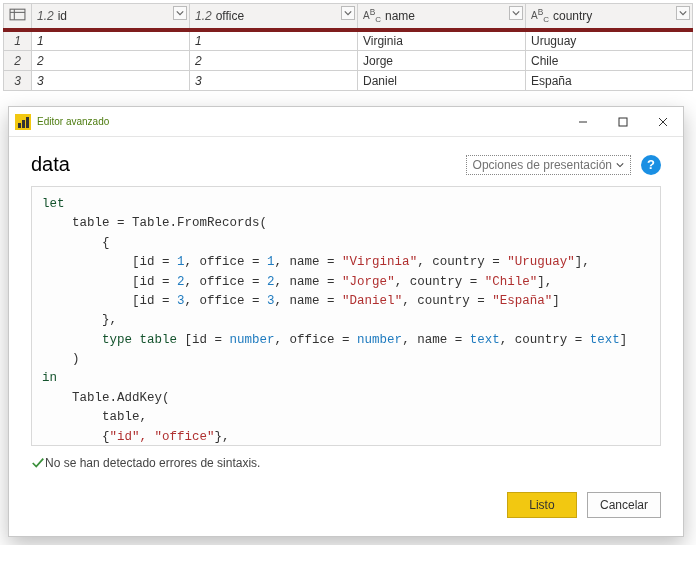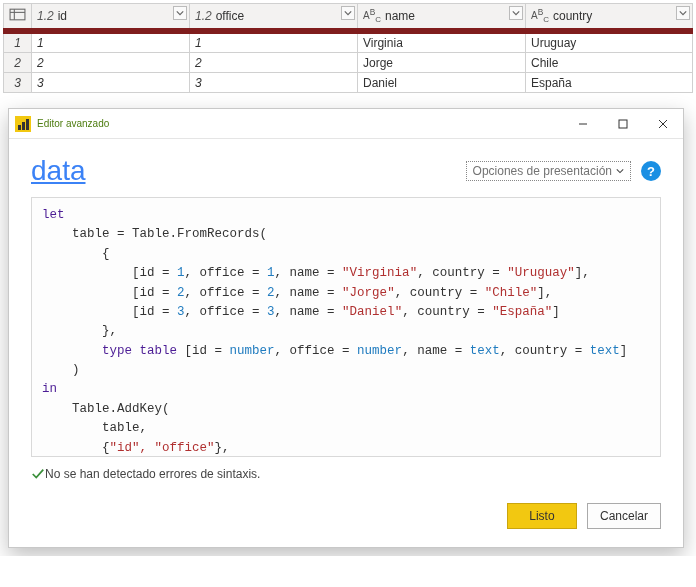--- a/index.html
+++ b/index.html
@@ -48,21 +48,21 @@
     width: 14px;
     height: 14px;
     border: 1px solid #bbb;
     background: #fafafa;
     display: flex;
     align-items: center;
     justify-content: center;
   }
   .grid th .chev svg { width: 8px; height: 8px; }
   .numcell { text-align: right; font-style: italic; padding-right: 6px; }
-  .hl-row th, .hl-row td.sel { border-bottom: 6px solid #7f1d1d; }
+  .hl-row th, .hl-row td.sel { border-bottom: 4px solid #7f1d1d; }
   .typelab { font-style: italic; color: #555; }
   .abclab { font-size: 10px; line-height: 8px; color: #555; }
   .abclab sub { font-size: 8px; }
 
   
   .dialog {
     position: relative;
     margin: 15px 5px 5px 5px;
     width: 676px;
     background: #fff;
@@ -88,21 +88,21 @@
   .titlebar .appicon span:nth-child(2){height:8px;}
   .titlebar .appicon span:nth-child(3){height:11px;}
   .titlebar .title { flex: 1; font-size: 10px; color: #4d7c0f; }
   .winbtns { display: flex; }
   .winbtn { width: 40px; height: 30px; display:flex; align-items:center; justify-content:center; }
   .winbtn svg { width: 10px; height: 10px; }
 
   .body { padding: 16px 22px 18px 22px; }
 
   .queryhdr { display:flex; align-items:center; justify-content:space-between; margin-bottom: 10px; }
-  .queryname { font-size: 28px; font-weight: 300; color: #3b82f6; text-decoration: underline; }
+  .queryname { font-size: 20px; font-weight: 300; color: #000000; }
   .hdrright { display:flex; align-items:center; gap:10px; }
   .dispopt {
     border: 1px dotted #888;
     padding: 2px 6px;
     font-size: 12px;
     color: #737373;
     display:flex; align-items:center; gap:4px;
   }
   .helpicon {
     width: 20px; height: 20px; border-radius: 50%;
@@ -116,21 +116,21 @@
     background: #fdfdfd;
     padding: 8px 10px;
     font-family: Consolas, "Courier New", monospace;
     font-size: 12.5px;
     line-height: 1.55;
     color: #333;
     height: 260px;
     overflow: auto;
     white-space: pre;
   }
-  .kw  { color: #4c1d95; }
+  .kw  { color: #14532d; }
   .num { color: #1f7bbf; }
   .str { color: #b03030; }
   .typ { color: #1f7bbf; }
 
   .status { display:flex; align-items:center; gap:0; margin-top: 10px; color: #444; }
   .status svg { width: 14px; height: 14px; }
 
   .footer { display:flex; justify-content:flex-end; gap:10px; margin-top: 22px; }
   .btn {
     min-width: 70px;

